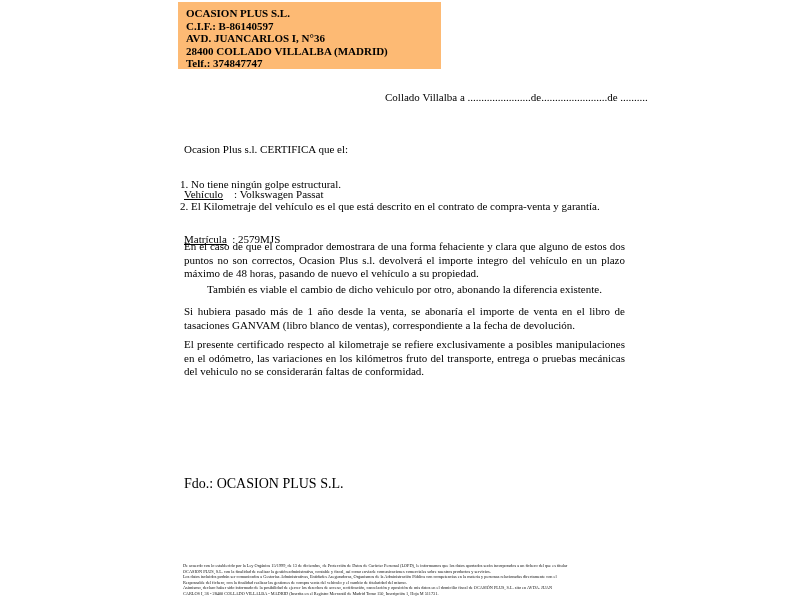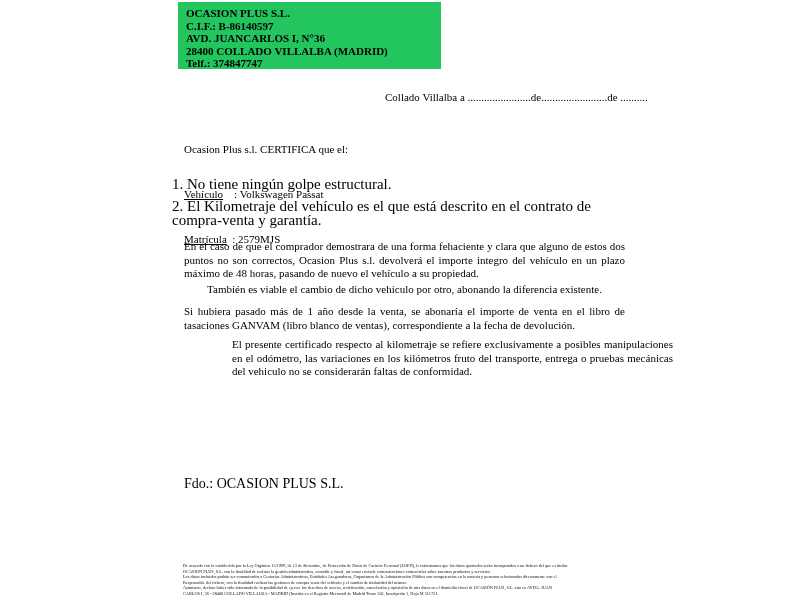--- a/index.html
+++ b/index.html
@@ -16,21 +16,21 @@
     color: #000000;
     overflow: hidden;
   }
   
   #company-box {
     position: absolute;
     left: 178px;
     top: 2px;
     width: 263px;
     height: 67px;
-    background: #22c55e;
+    background: #fdba74;
     padding: 5px 0 0 8px;
     box-sizing: border-box;
   }
   #company-box .hline {
     font-size: 11px;
     font-weight: bold;
     line-height: 12.5px;
     white-space: pre;
   }
   
@@ -48,41 +48,41 @@
     left: 184px;
     top: 112px;
     font-size: 11px;
     line-height: 15px;
     white-space: pre-wrap;
   }
   .u { text-decoration: underline; }
   
   .point {
     position: absolute;
-    left: 172px;
+    left: 180px;
     width: 442px;
-    font-size: 15px;
+    font-size: 11px;
     line-height: 14px;
     white-space: pre-wrap;
   }
   #point-1 { top: 177px; }
   #point-2 { top: 199px; }
   
   .para {
     position: absolute;
     left: 184px;
     width: 441px;
     font-size: 11px;
     line-height: 13.6px;
     text-align: justify;
   }
   #para-1 { top: 240px; }
   #para-2 { top: 283px; text-align: center; }
   #para-3 { top: 305px; }
-  #para-4 { top: 338px; margin-left: 48px; }
+  #para-4 { top: 338px; }
   
   #signature {
     position: absolute;
     left: 184px;
     top: 476px;
     font-size: 14px;
   }
   
   #footer-legal {
     position: absolute;

